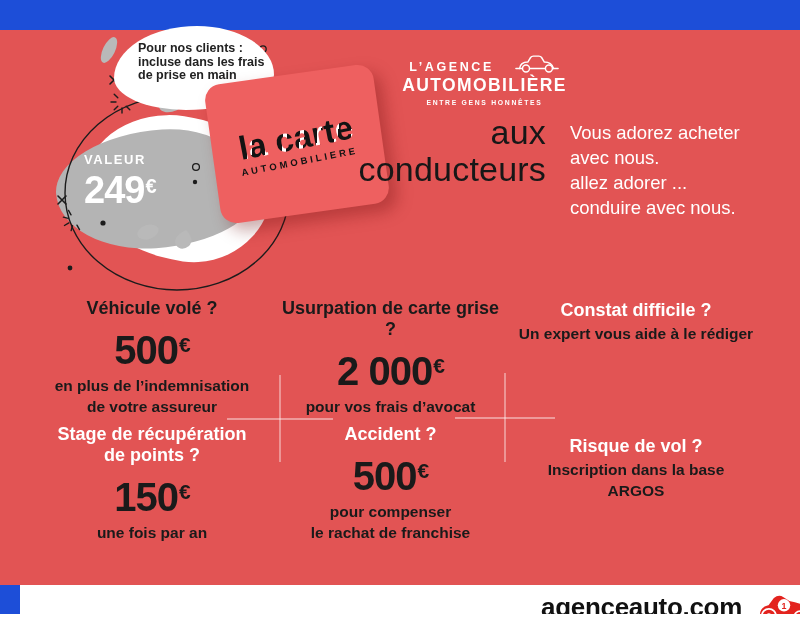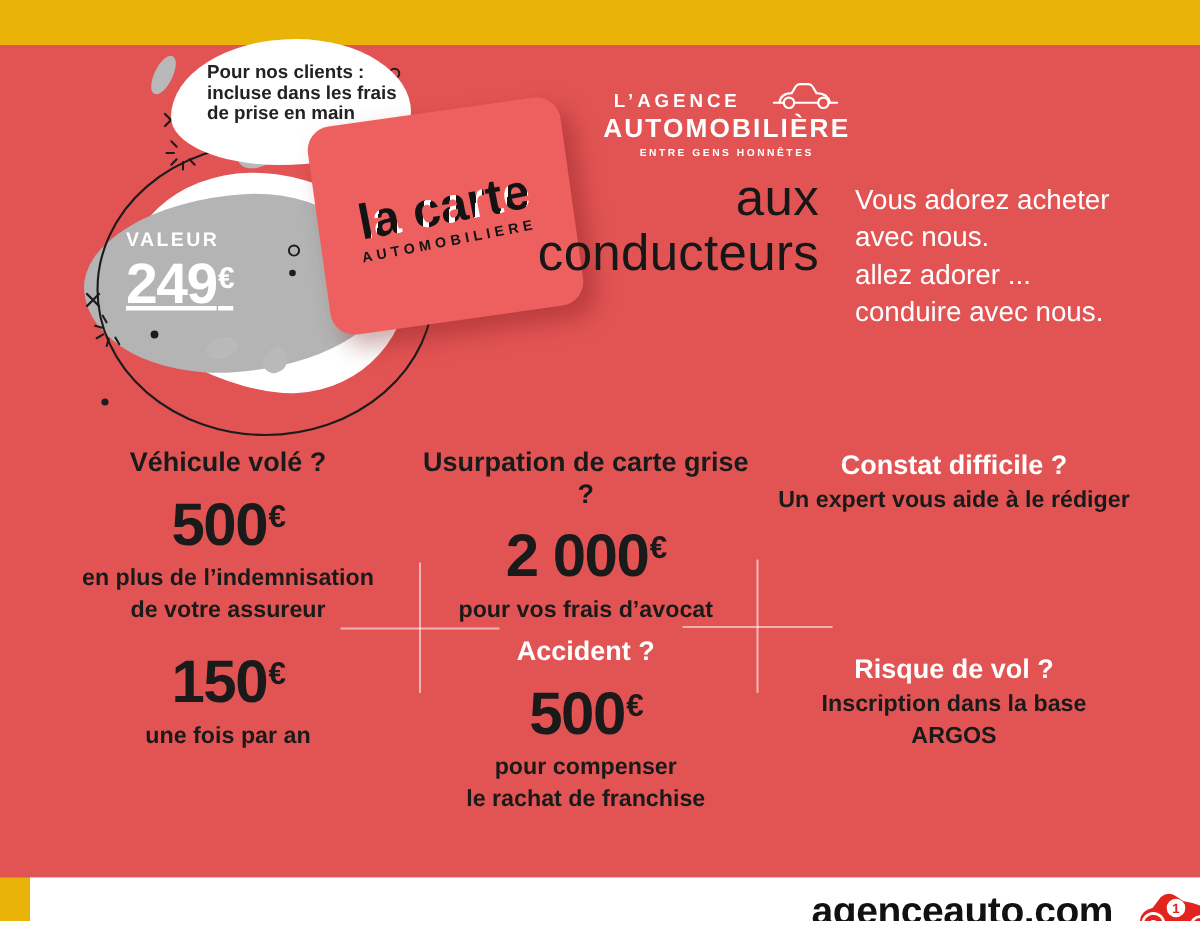--- a/index.html
+++ b/index.html
@@ -1,27 +1,27 @@
 <!DOCTYPE html>
 <html><head>
 <meta charset="utf-8">
 <style>
   html,body{margin:0;padding:0;}
   body{font-family:"Liberation Sans", sans-serif; background:#ffffff;}
-  .poster{position:relative; width:800px; height:614px; background:#eab308; overflow:hidden;}
+  .poster{position:relative; width:800px; height:614px; background:#1d4ed8; overflow:hidden;}
   .red{position:absolute; left:0; top:30px; width:800px; height:555px; background:#e25454;}
 
   
   .blob-white{position:absolute; left:84px; top:86px; width:188px; height:144px; background:#ffffff;
     border-radius:48% 52% 42% 58% / 52% 46% 54% 48%; transform:rotate(8deg); z-index:2;}
   .blob-gray{position:absolute; left:56px; top:100px; width:200px; height:118px; background:#b4b4b4;
     border-radius:55% 45% 52% 48% / 48% 58% 42% 52%; transform:rotate(-4deg); z-index:3;}
   .badge-text{position:absolute; left:84px; top:122px; z-index:5; color:#ffffff;}
   .badge-label{font-size:13px; font-weight:700; letter-spacing:1.6px;}
-  .badge-amount{font-size:38px; font-weight:800; letter-spacing:-1px; line-height:38px;text-decoration:underline;}
+  .badge-amount{font-size:38px; font-weight:800; letter-spacing:-1px; line-height:38px;}
   .badge-amount sup{font-size:20px; vertical-align:10px; margin-left:1px;}
 
   .bubble{position:absolute; left:114px; top:-4px; width:160px; height:84px; background:#ffffff;
     border-radius:52% 48% 55% 45% / 62% 58% 42% 38%; z-index:5;}
   .bubble-text{position:absolute; left:138px; top:12px; z-index:6; font-size:12.5px; font-weight:700;
     color:#222222; line-height:13.5px;}
 
   .deco{position:absolute; left:0; top:0; z-index:4;}
 
   .card{position:absolute; left:212px; top:44px; width:170px; height:140px; background:#ee6060;
@@ -176,20 +176,24 @@
     </div>
 
     <div class="cell cell-3">
       <div class="t white">Constat difficile ?</div>
       <div class="desc">
         <div>Un expert vous aide à le rédiger</div>
       </div>
     </div>
 
     <div class="cell cell-4">
+      <div class="t white">
+        <div>Stage de récupération</div>
+        <div>de points ?</div>
+      </div>
       <div class="amt"><span>150</span><sup>€</sup></div>
       <div class="desc">
         <div>une fois par an</div>
       </div>
     </div>
 
     <div class="cell cell-5">
       <div class="t white">
         <div>Accident ?</div>
       </div>

